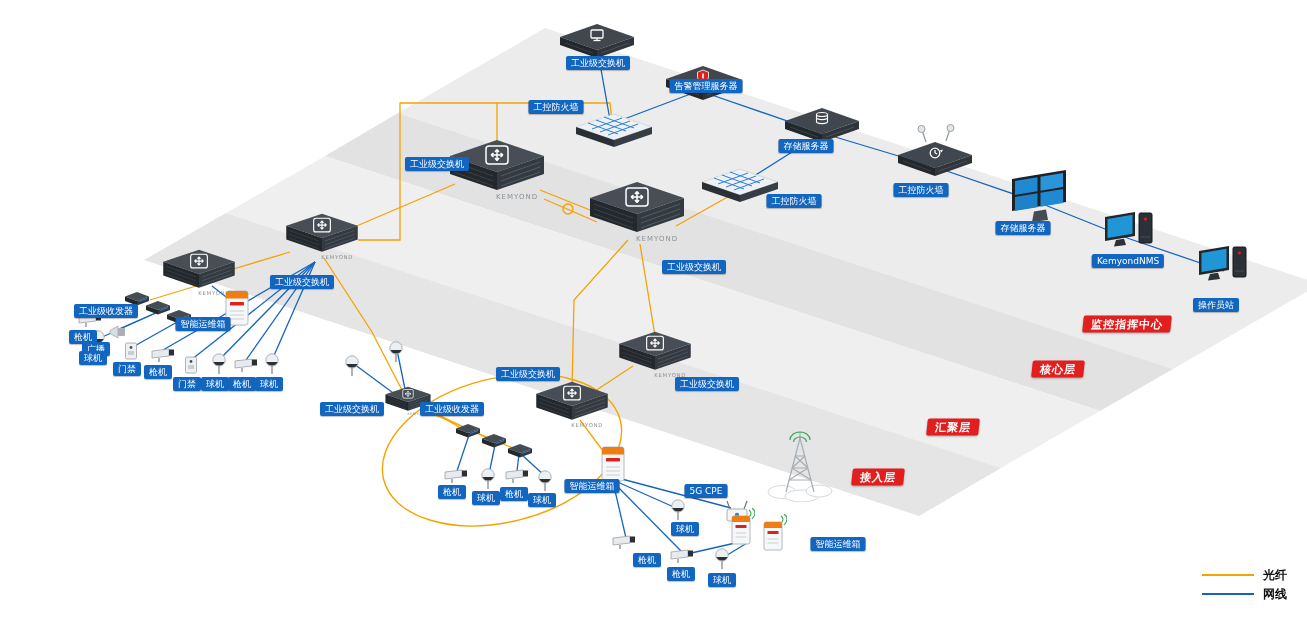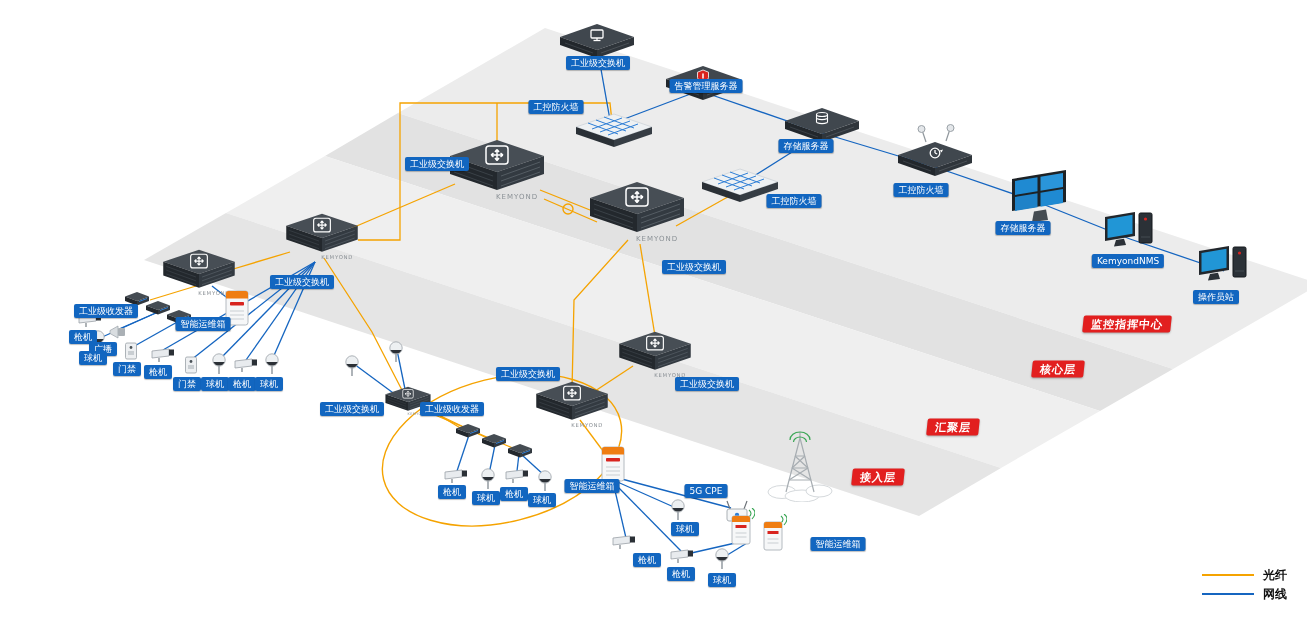--- a/index.html
+++ b/index.html
@@ -237,21 +237,21 @@
 </svg></div>
     <div class="badge-blue" style="left: 1128px; top: 261px;">KemyondNMS</div>
     <div class="node" style="left: 1224px; top: 266px;"><svg width="54" height="50" viewBox="0 0 54 50">
 <polygon points="2,10 32,5 32,29 2,34" fill="#22272c"></polygon>
 <polygon points="4.5,12 29.5,7.7 29.5,26.7 4.5,31" fill="#2196d6"></polygon>
 <polygon points="13,33 21,31.8 23,38 11,39.5" fill="#2b3137"></polygon>
 <rect x="36" y="6" width="13" height="30" rx="1.5" fill="#2b3137" stroke="#14181c"></rect>
 <circle cx="42.5" cy="12" r="1.6" fill="#d8241f"></circle>
 <line x1="38" y1="30" x2="47" y2="30" stroke="#454c52"></line>
 </svg></div>
-    <div class="badge-blue" style="left: 1216px; top: 297px; font-family: Liberation Serif, serif;">操作员站</div>
+    <div class="badge-blue" style="left: 1216px; top: 305px; font-family: Liberation Serif, serif;">操作员站</div>
     <div class="node" style="left: 497px; top: 172px;"><svg width="100" height="68" viewBox="0 0 100 68">
 <polygon points="50,2 97,18 50,34 3,18" fill="#474e55"></polygon>
 <polygon points="3,18 50,34 50,52 3,36" fill="#23282d"></polygon>
 <polygon points="50,34 97,18 97,36 50,52" fill="#333a41"></polygon>
 <g stroke="#555d64" stroke-width="1">
           <line x1="54" y1="38" x2="93" y2="24"></line>
           <line x1="54" y1="43" x2="93" y2="29"></line>
           <line x1="54" y1="48" x2="93" y2="34"></line>
         </g>
 <g stroke="#3a4147" stroke-width="1">
@@ -436,21 +436,21 @@
     <div class="node" style="left: 90px; top: 320px;"><svg width="28" height="18" viewBox="0 0 28 18">
 <polygon points="3,5 20,3 20,10 3,12" fill="#e8ebee" stroke="#9aa1a7" stroke-width="0.8"></polygon>
 <rect x="20" y="3.5" width="5" height="6" fill="#2b3036"></rect>
 <line x1="10" y1="12" x2="10" y2="16" stroke="#8b9298" stroke-width="1.4"></line>
 </svg></div>
     <div class="badge-blue" style="left: 83px; top: 337px;">枪机</div>
     <div class="node" style="left: 118px; top: 332px;"><svg width="20" height="16" viewBox="0 0 20 16">
 <polygon points="2,6.5 10,2 10,14 2,9.5" fill="#d9dde0" stroke="#9aa1a7" stroke-width="0.7"></polygon>
 <rect x="10" y="4" width="7" height="8" rx="1" fill="#aab0b5"></rect>
 </svg></div>
-    <div class="badge-blue" style="left: 103px; top: 349px;">广播</div>
+    <div class="badge-blue" style="left: 96px; top: 349px;">广播</div>
     <div class="node" style="left: 98px; top: 341px;"><svg width="18" height="24" viewBox="0 0 18 24">
 <line x1="9" y1="12" x2="9" y2="22" stroke="#9aa1a7" stroke-width="1.6"></line>
 <circle cx="9" cy="8" r="6.2" fill="#edf0f2" stroke="#9aa1a7" stroke-width="0.8"></circle>
 <path d="M3.4,10 a6.2,6.2 0 0 0 11.2,0 Z" fill="#2b3036"></path>
 </svg></div>
     <div class="badge-blue" style="left: 93px; top: 358px;">球机</div>
     <div class="node" style="left: 131px; top: 351px;"><svg width="15" height="20" viewBox="0 0 15 20">
 <rect x="2" y="2" width="11" height="16" rx="1.5" fill="#eef0f2" stroke="#9aa1a7" stroke-width="0.8"></rect>
 <circle cx="7.5" cy="6.5" r="1.4" fill="#4a5157"></circle>
 <rect x="4.5" y="10" width="6" height="4" fill="#c9ced2"></rect>

